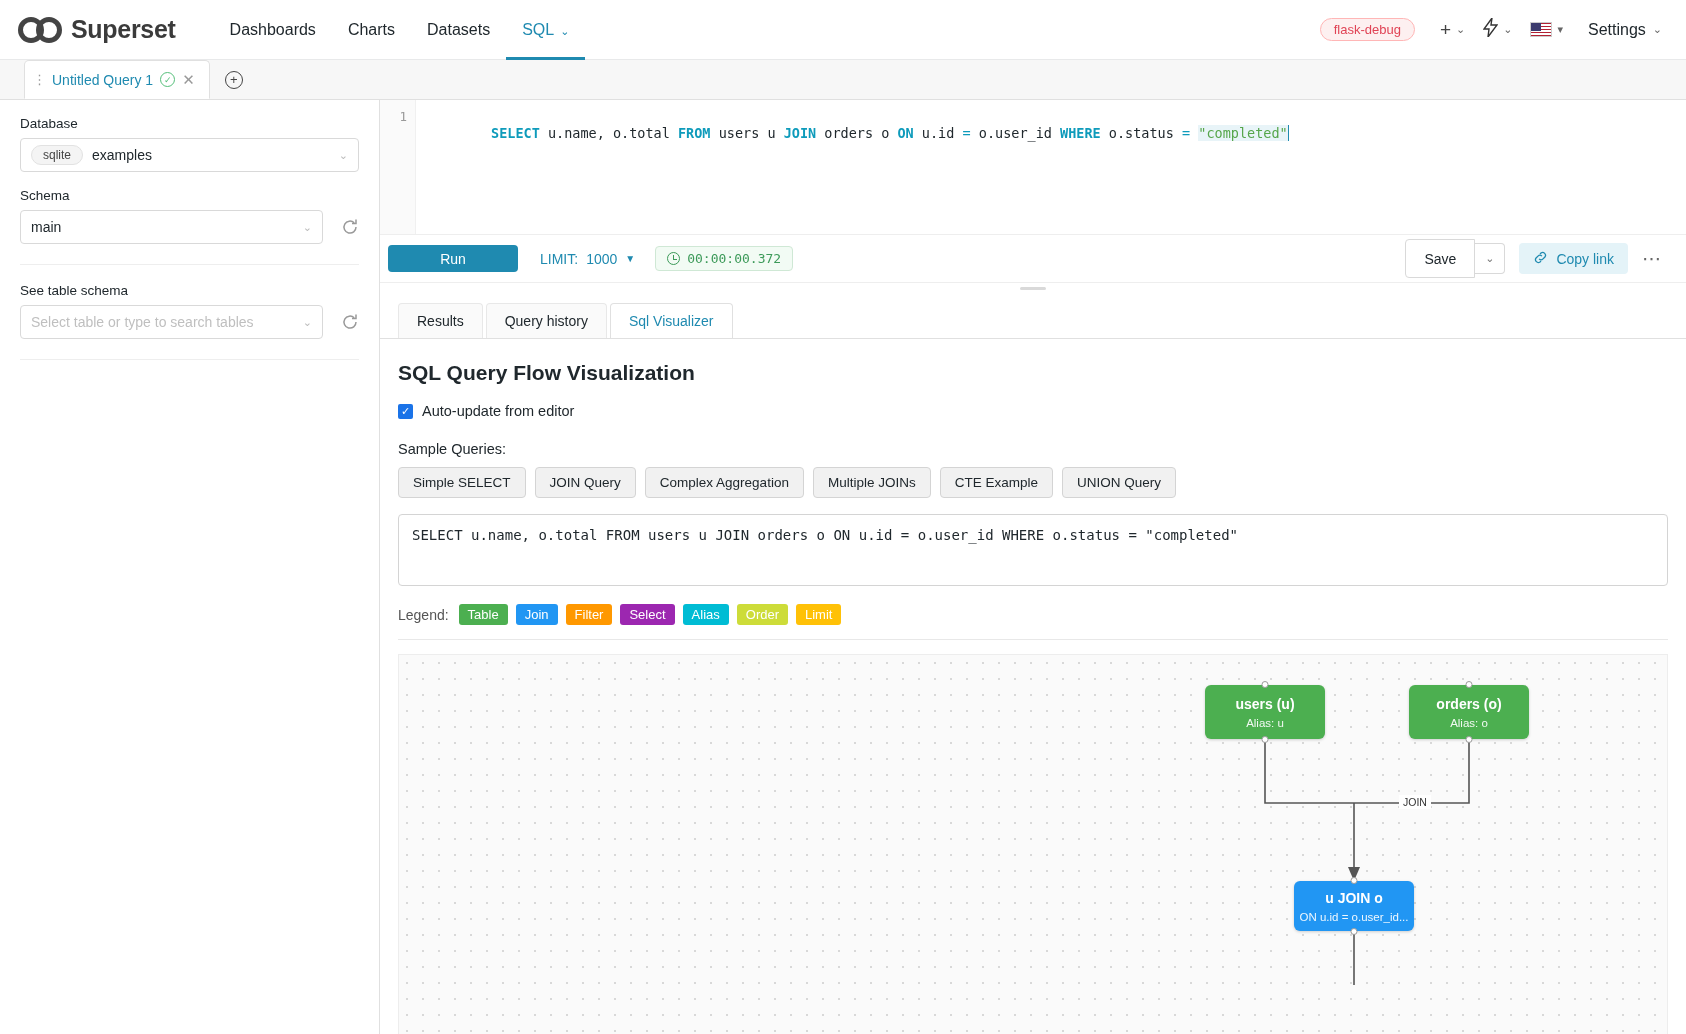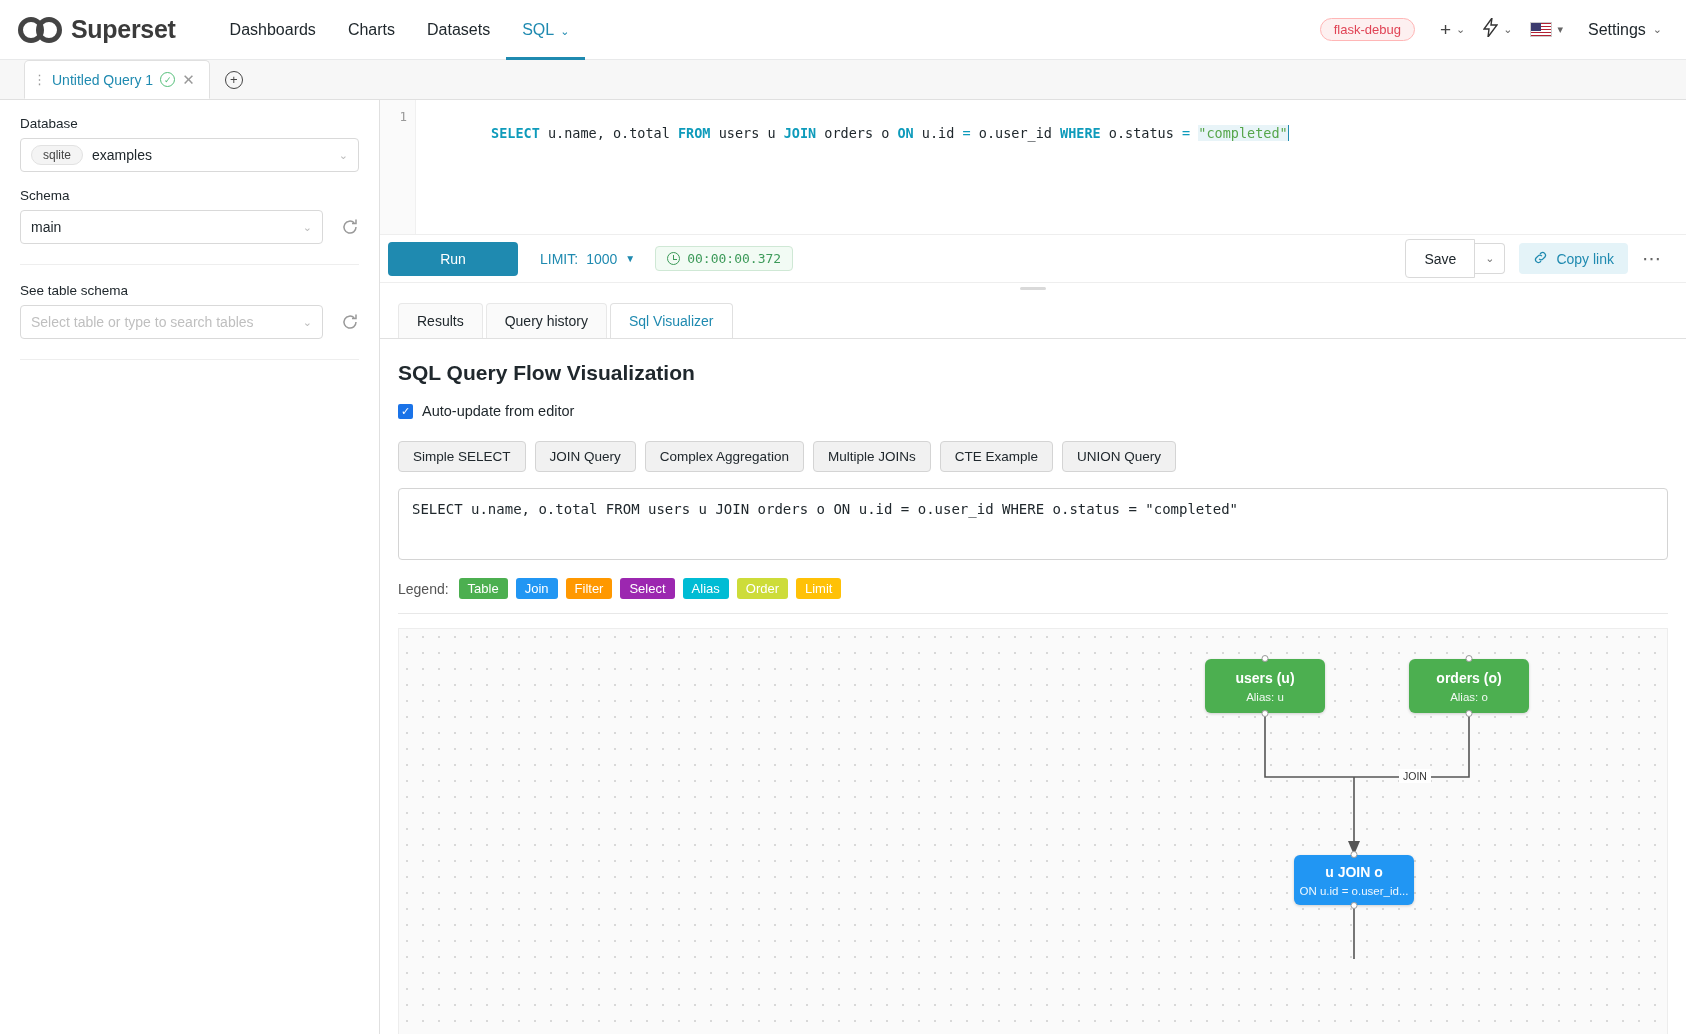--- a/index.html
+++ b/index.html
@@ -184,21 +184,21 @@
     position: relative;
   }
   .split-handle .bar { width: 26px; height: 3px; background: #d9d9d9; border-radius: 2px;}
 
   .run-toolbar {
     height: 48px; display: flex; align-items: center;
     padding: 0 18px 0 8px; background: #fff;
     border-bottom: 1px solid #eee;
   }
   .btn-run {
-    width: 130px; height: 34px; background: #1f8ab0; color: #fff;
+    width: 130px; height: 27px; background: #1f8ab0; color: #fff;
     border: none; border-radius: 4px; font-size: 14px; cursor: pointer;
     font-family: "Liberation Sans", sans-serif;
   }
   .limit-ctl {
     margin-left: 22px; color: #1f8ab0; font-size: 14px; cursor: pointer;
     display: flex; align-items: center; gap: 8px;
   }
   .limit-ctl .tri { font-size: 10px; }
   .timer-badge {
     margin-left: 20px;
@@ -474,20 +474,21 @@
     </div>
 
     <div class="vis-wrap">
       <h2 class="vis-title">SQL Query Flow Visualization</h2>
 
       <div class="chk-row">
         <span class="chk">✓</span>
         <span class="chk-label">Auto-update from editor</span>
       </div>
 
+      <div class="samples-label">Sample Queries:</div>
       <div class="sample-btns">
         <button class="sbtn">Simple SELECT</button>
         <button class="sbtn">JOIN Query</button>
         <button class="sbtn">Complex Aggregation</button>
         <button class="sbtn">Multiple JOINs</button>
         <button class="sbtn">CTE Example</button>
         <button class="sbtn">UNION Query</button>
       </div>
 
       <textarea class="sql-textarea" style="">SELECT u.name, o.total FROM users u JOIN orders o ON u.id = o.user_id WHERE o.status = "completed"</textarea>

